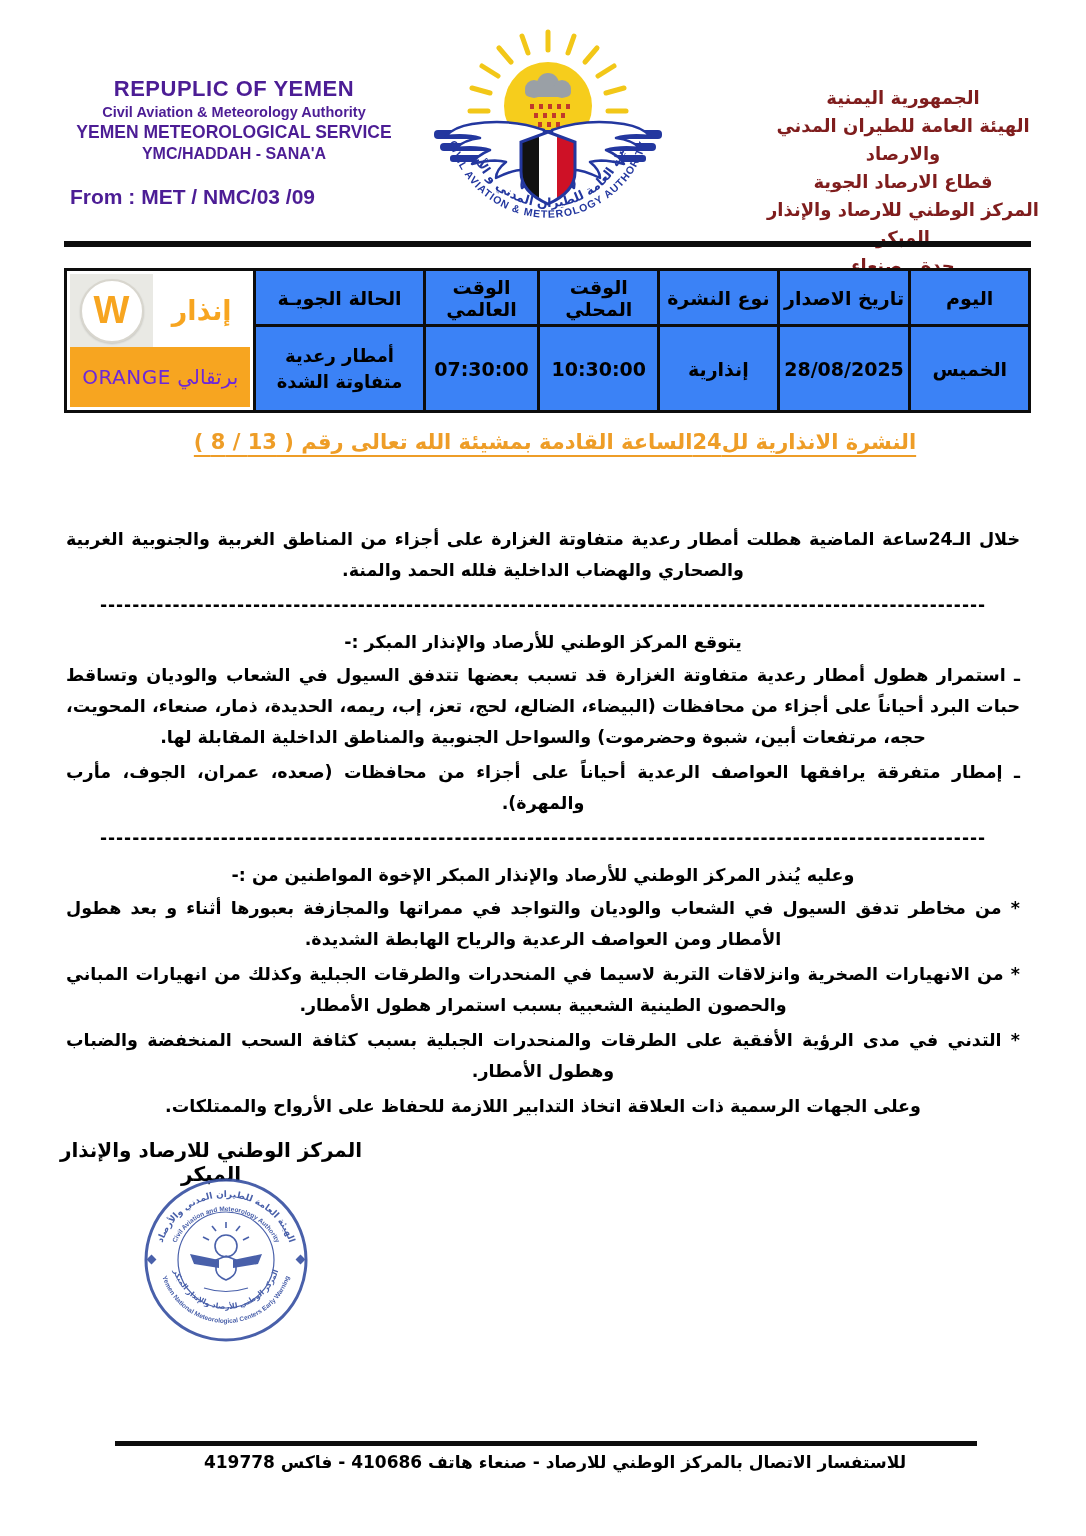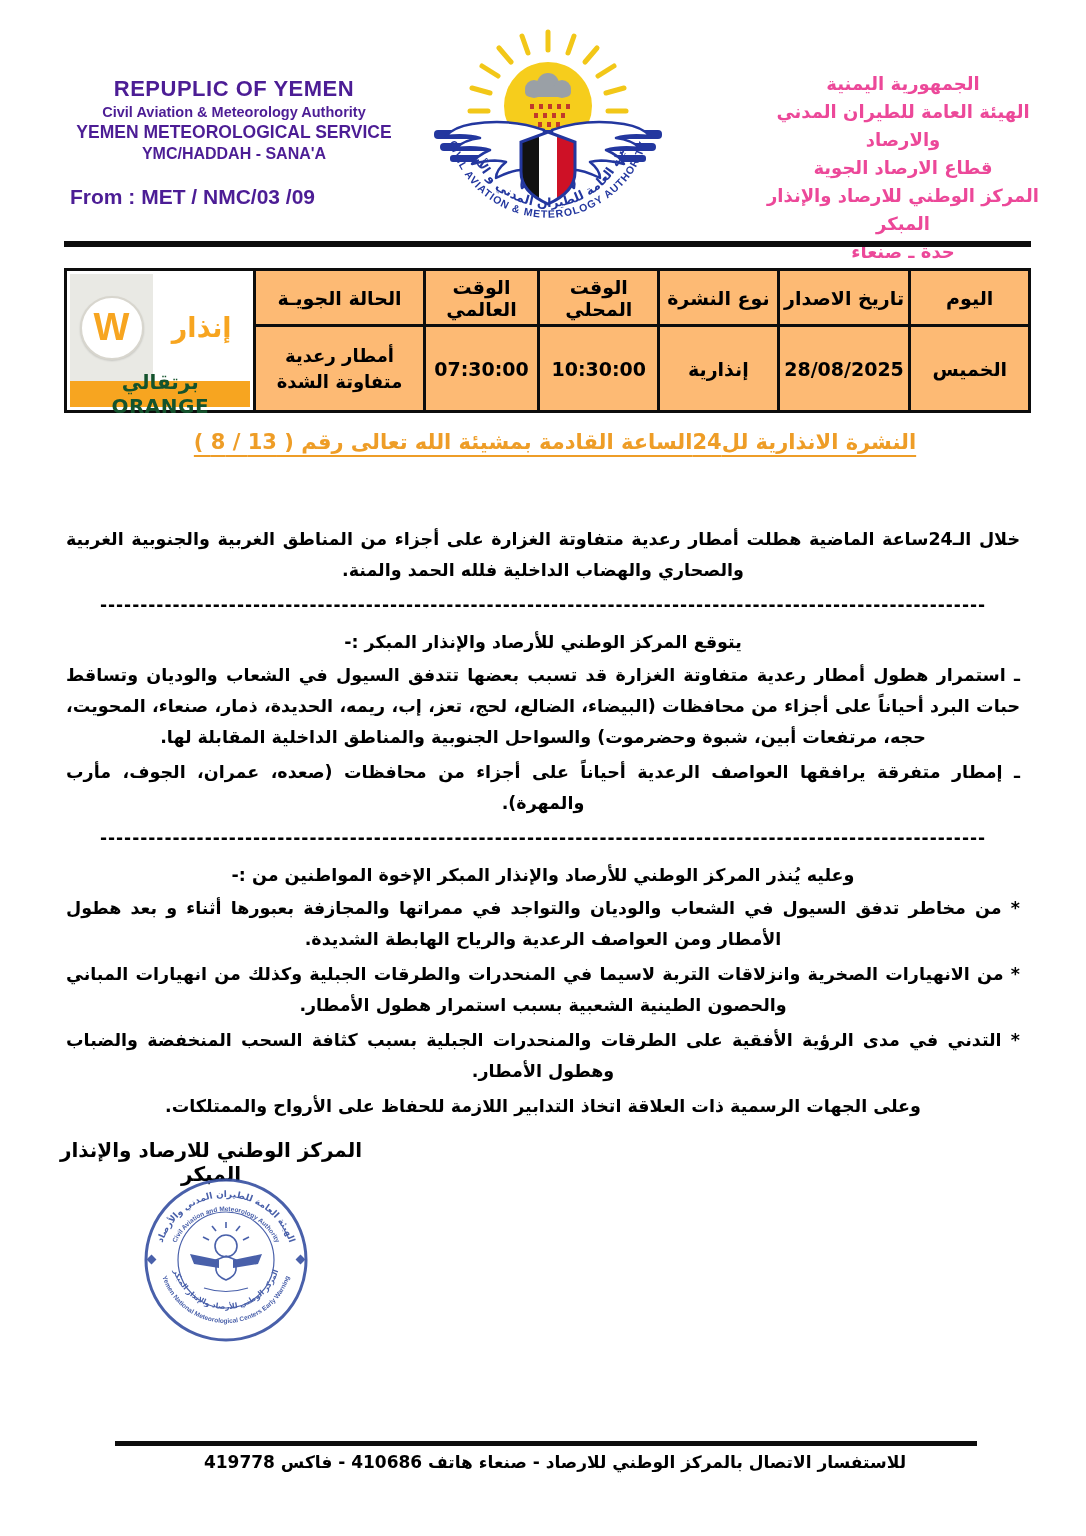--- a/index.html
+++ b/index.html
@@ -14,56 +14,56 @@
     position:absolute; left:64px; top:76px; width:340px;
     text-align:center; color:#4c1d95; font-weight:bold;
     font-family:"Liberation Sans", sans-serif;
   }
   .header-en .l1 { font-size:22px; letter-spacing:.5px; }
   .header-en .l2 { font-size:14.5px; margin-top:2px; }
   .header-en .l3 { font-size:17.5px; margin-top:2px; }
   .header-en .l4 { font-size:16px; margin-top:2px; }
   .header-en .from { font-size:21px; margin-top:22px; text-align:left; padding-left:6px; }
   .header-ar {
-    position:absolute; right:18px; top:70px; width:330px;
-    direction:rtl; text-align:center; color:#ec4899; font-weight:bold;
+    position:absolute; right:18px; top:84px; width:330px;
+    direction:rtl; text-align:center; color:#7f1d1d; font-weight:bold;
     font-size:18px; line-height:28px;
   }
   .logo { position:absolute; left:420px; top:26px; width:256px; height:222px; }
   
   .rule-top { position:absolute; left:64px; top:241px; width:967px; height:6px; background:#0d0d0d; }
   .rule-bottom { position:absolute; left:115px; top:1441px; width:862px; height:5px; background:#0d0d0d; }
   
   .info-table {
     position:absolute; left:64px; top:268px; width:967px;
     border-collapse:collapse; direction:rtl;
   }
   .info-table th, .info-table td {
-    border:3px solid #0d0d0d; background:#fdba74; color:#000;
+    border:3px solid #0d0d0d; background:#3b82f6; color:#000;
     font-weight:bold; text-align:center; vertical-align:middle;
   }
   .info-table th { height:56px; font-size:19px; }
   .info-table td { height:86px; font-size:19px; }
   .info-table .weather-val { font-size:18px; line-height:26px; padding:4px 8px; }
   .badge-cell { background:#ffffff !important; padding:3px !important; }
   .badge { width:100%; height:100%; direction:ltr; display:flex; flex-direction:column; }
   .badge-top { flex:1; display:flex; }
   .badge-w-box { width:46%; background:#E9E9E4; display:flex; align-items:center; justify-content:center; }
   .badge-w-circle {
     width:64px; height:64px; border-radius:50%; background:#fff;
     border:2px solid #d8d6ce; display:flex; align-items:center; justify-content:center;
     box-shadow:0 1px 2px rgba(0,0,0,.15);
   }
   .badge-w-circle span { color:#F7A520; font-size:38px; font-weight:bold; font-family:"Liberation Sans",sans-serif; }
   .badge-ar {
     flex:1; display:flex; align-items:center; justify-content:center;
     color:#F7A520; font-size:27px; font-weight:bold; direction:rtl;
   }
   .badge-strip {
-    height:26px; background:#F7A520; color:#14532d; font-weight:bold; font-size:20px;
+    height:60px; background:#F7A520; color:#6d28d9; font-weight:normal; font-size:20px;
     display:flex; align-items:center; justify-content:center; direction:rtl; letter-spacing:.5px;
   }
   
   .bulletin-title {
     position:absolute; left:0; top:430px; width:100%;
     text-align:center; direction:rtl;
     color:#EE9D27; font-size:21px; font-weight:bold;
     text-decoration:underline; text-underline-offset:6px; text-decoration-thickness:2px;padding-left:24px;
   }
   

